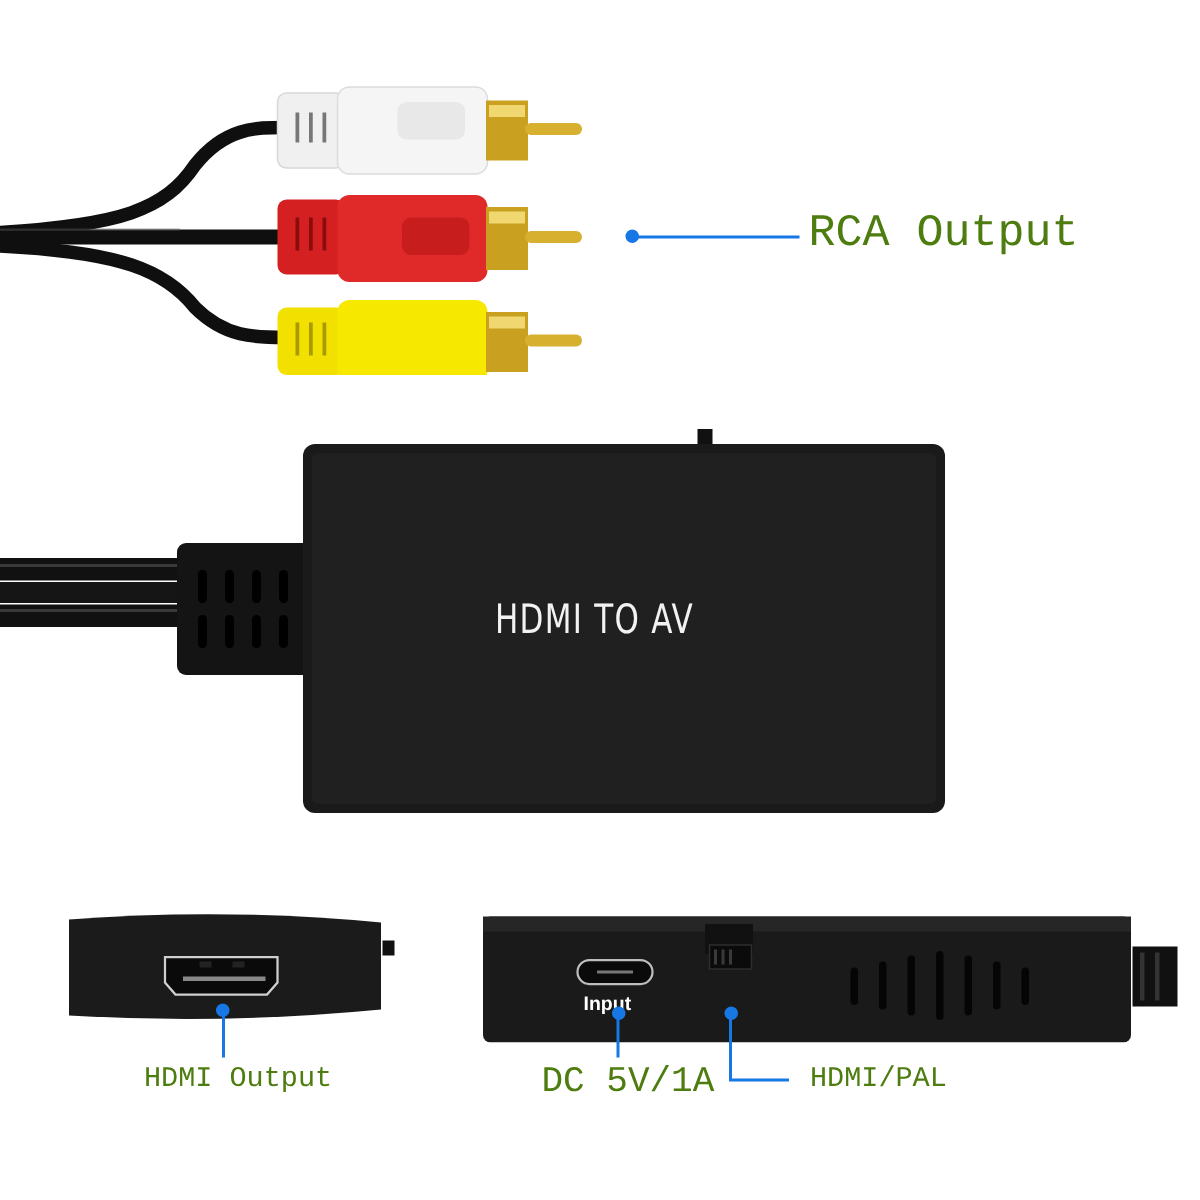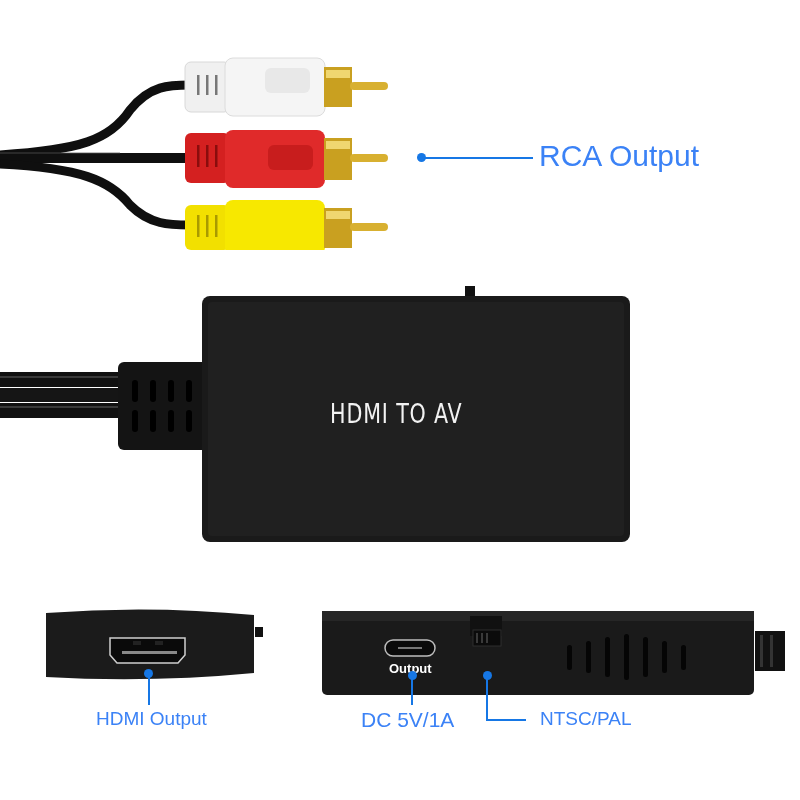--- a/index.html
+++ b/index.html
@@ -1,18 +1,18 @@
 <!DOCTYPE html>
 <html><head>
 <meta charset="utf-8">
 <style>
   html,body{margin:0;padding:0;background:#ffffff;}
   body{width:800px;height:800px;position:relative;overflow:hidden;font-family:"Liberation Sans","DejaVu Sans",sans-serif;}
   .abs{position:absolute;}
-  .label{position:absolute;color:#3b82f6;font-family:Liberation Sans, sans-serif;white-space:nowrap;}
+  .label{position:absolute;color:#4d7c0f;font-family:Liberation Mono, monospace;white-space:nowrap;}
   .line{position:absolute;background:#1677e5;}
   .dot{position:absolute;width:9px;height:9px;border-radius:50%;background:#1677e5;}
   .device-text{position:absolute;color:#f2f2f2;font-family:"DejaVu Sans Condensed","DejaVu Sans","Liberation Sans",sans-serif;letter-spacing:1px;}
 </style>
 </head>
 <body>
 
 <svg class="abs" style="left:0;top:40px" width="400" height="210" viewBox="0 0 400 210">
 
   <path d="M0 115 C 80 110, 110 100, 130 70 C 150 45, 170 45, 190 45" stroke="#0f0f0f" stroke-width="9" fill="none"></path>
@@ -130,22 +130,22 @@
   <g fill="#050505">
     <rect x="247" y="40" width="5" height="25" rx="2.5"></rect>
     <rect x="266" y="36" width="5" height="32" rx="2.5"></rect>
     <rect x="285" y="32" width="5" height="40" rx="2.5"></rect>
     <rect x="304" y="29" width="5" height="46" rx="2.5"></rect>
     <rect x="323" y="32" width="5" height="40" rx="2.5"></rect>
     <rect x="342" y="36" width="5" height="32" rx="2.5"></rect>
     <rect x="361" y="40" width="5" height="25" rx="2.5"></rect>
   </g>
 </svg>
-<div class="abs" style="left:389px;top:661px;font-size:13px;font-weight:bold;color:#ffffff;font-family:'Liberation Sans',sans-serif">Output</div>
+<div class="abs" style="left:389px;top:661px;font-size:13px;font-weight:bold;color:#ffffff;font-family:'Liberation Sans',sans-serif">Input</div>
 
 <div class="dot" style="left:408px;top:671px"></div>
 <div class="line" style="left:411px;top:675px;width:2px;height:30px"></div>
-<div class="label" style="left:361px;top:708px;font-size:21px">DC 5V/1A</div>
+<div class="label" style="left:361px;top:708px;font-size:24px">DC 5V/1A</div>
 
 <div class="dot" style="left:483px;top:671px"></div>
 <div class="line" style="left:486px;top:675px;width:2px;height:45px"></div>
 <div class="line" style="left:486px;top:719px;width:40px;height:2px"></div>
-<div class="label" style="left:540px;top:708px;font-size:19px">NTSC/PAL</div>
+<div class="label" style="left:540px;top:708px;font-size:19px">HDMI/PAL</div>
 
 </body></html>

